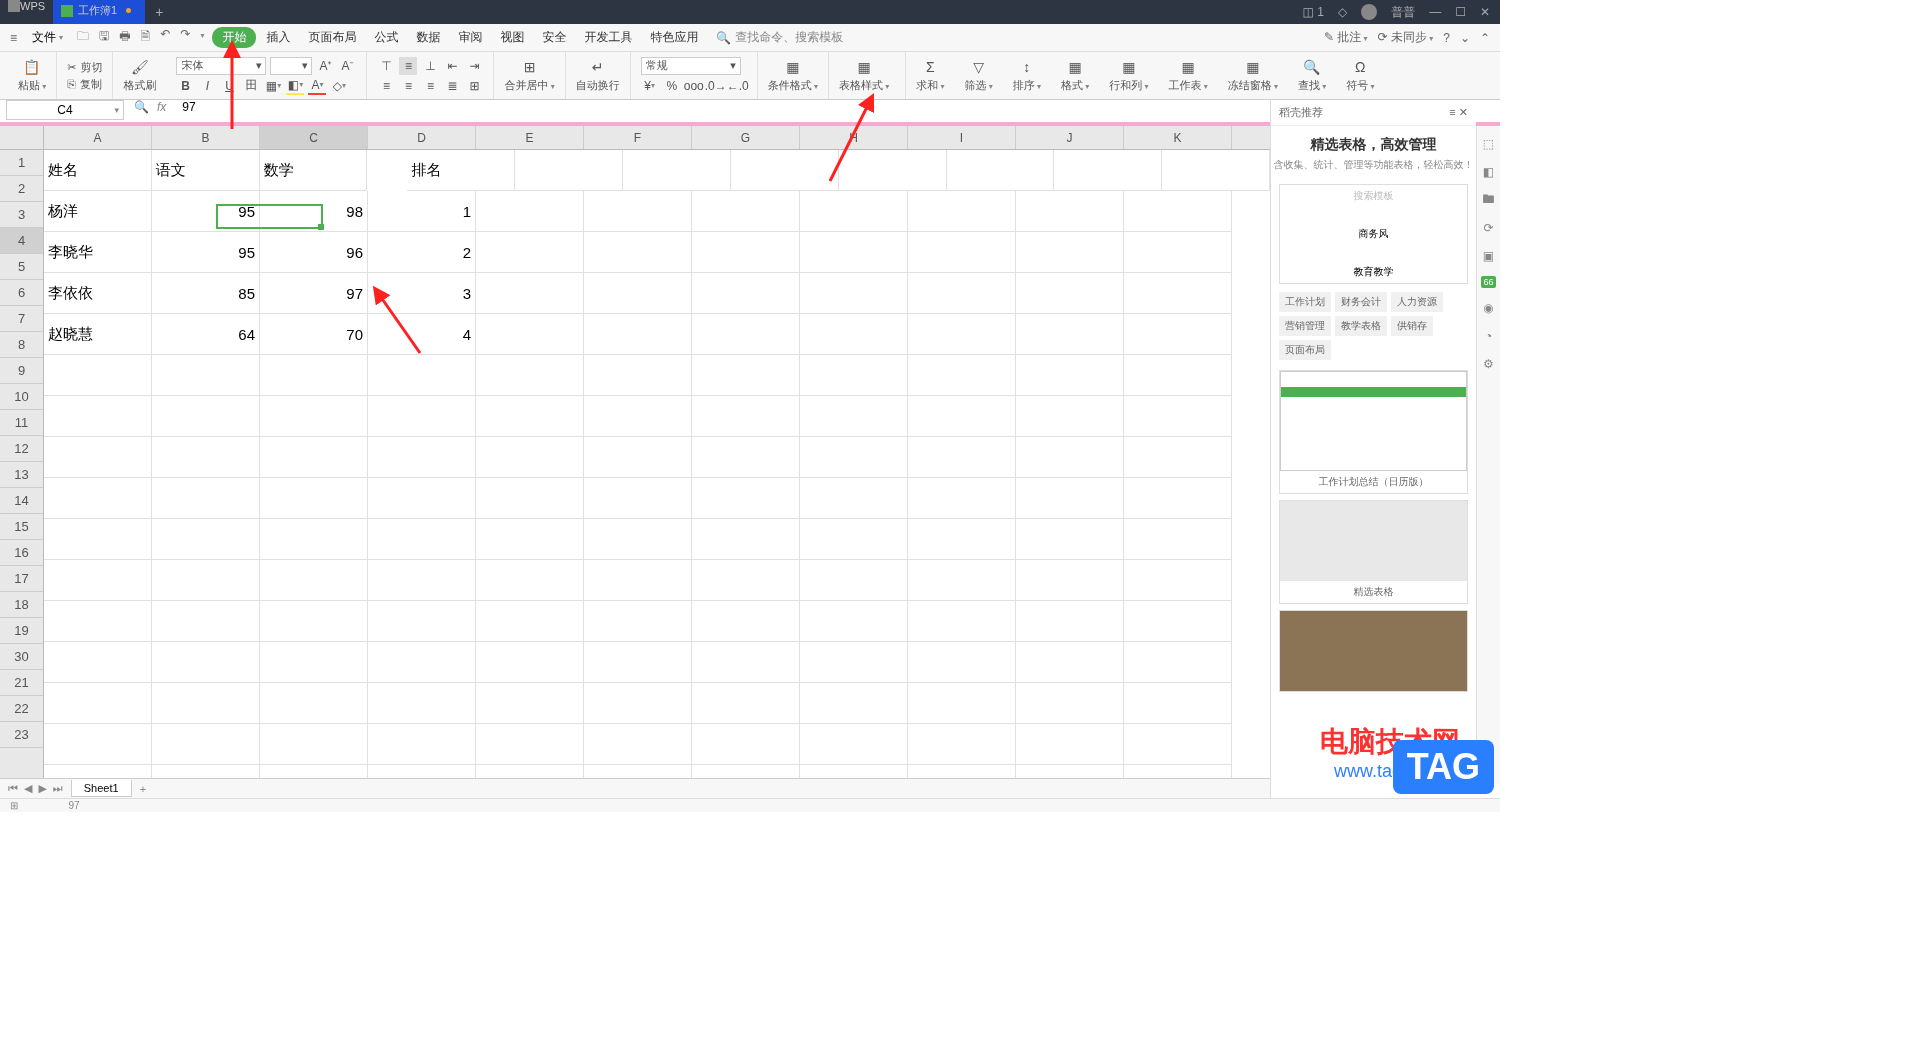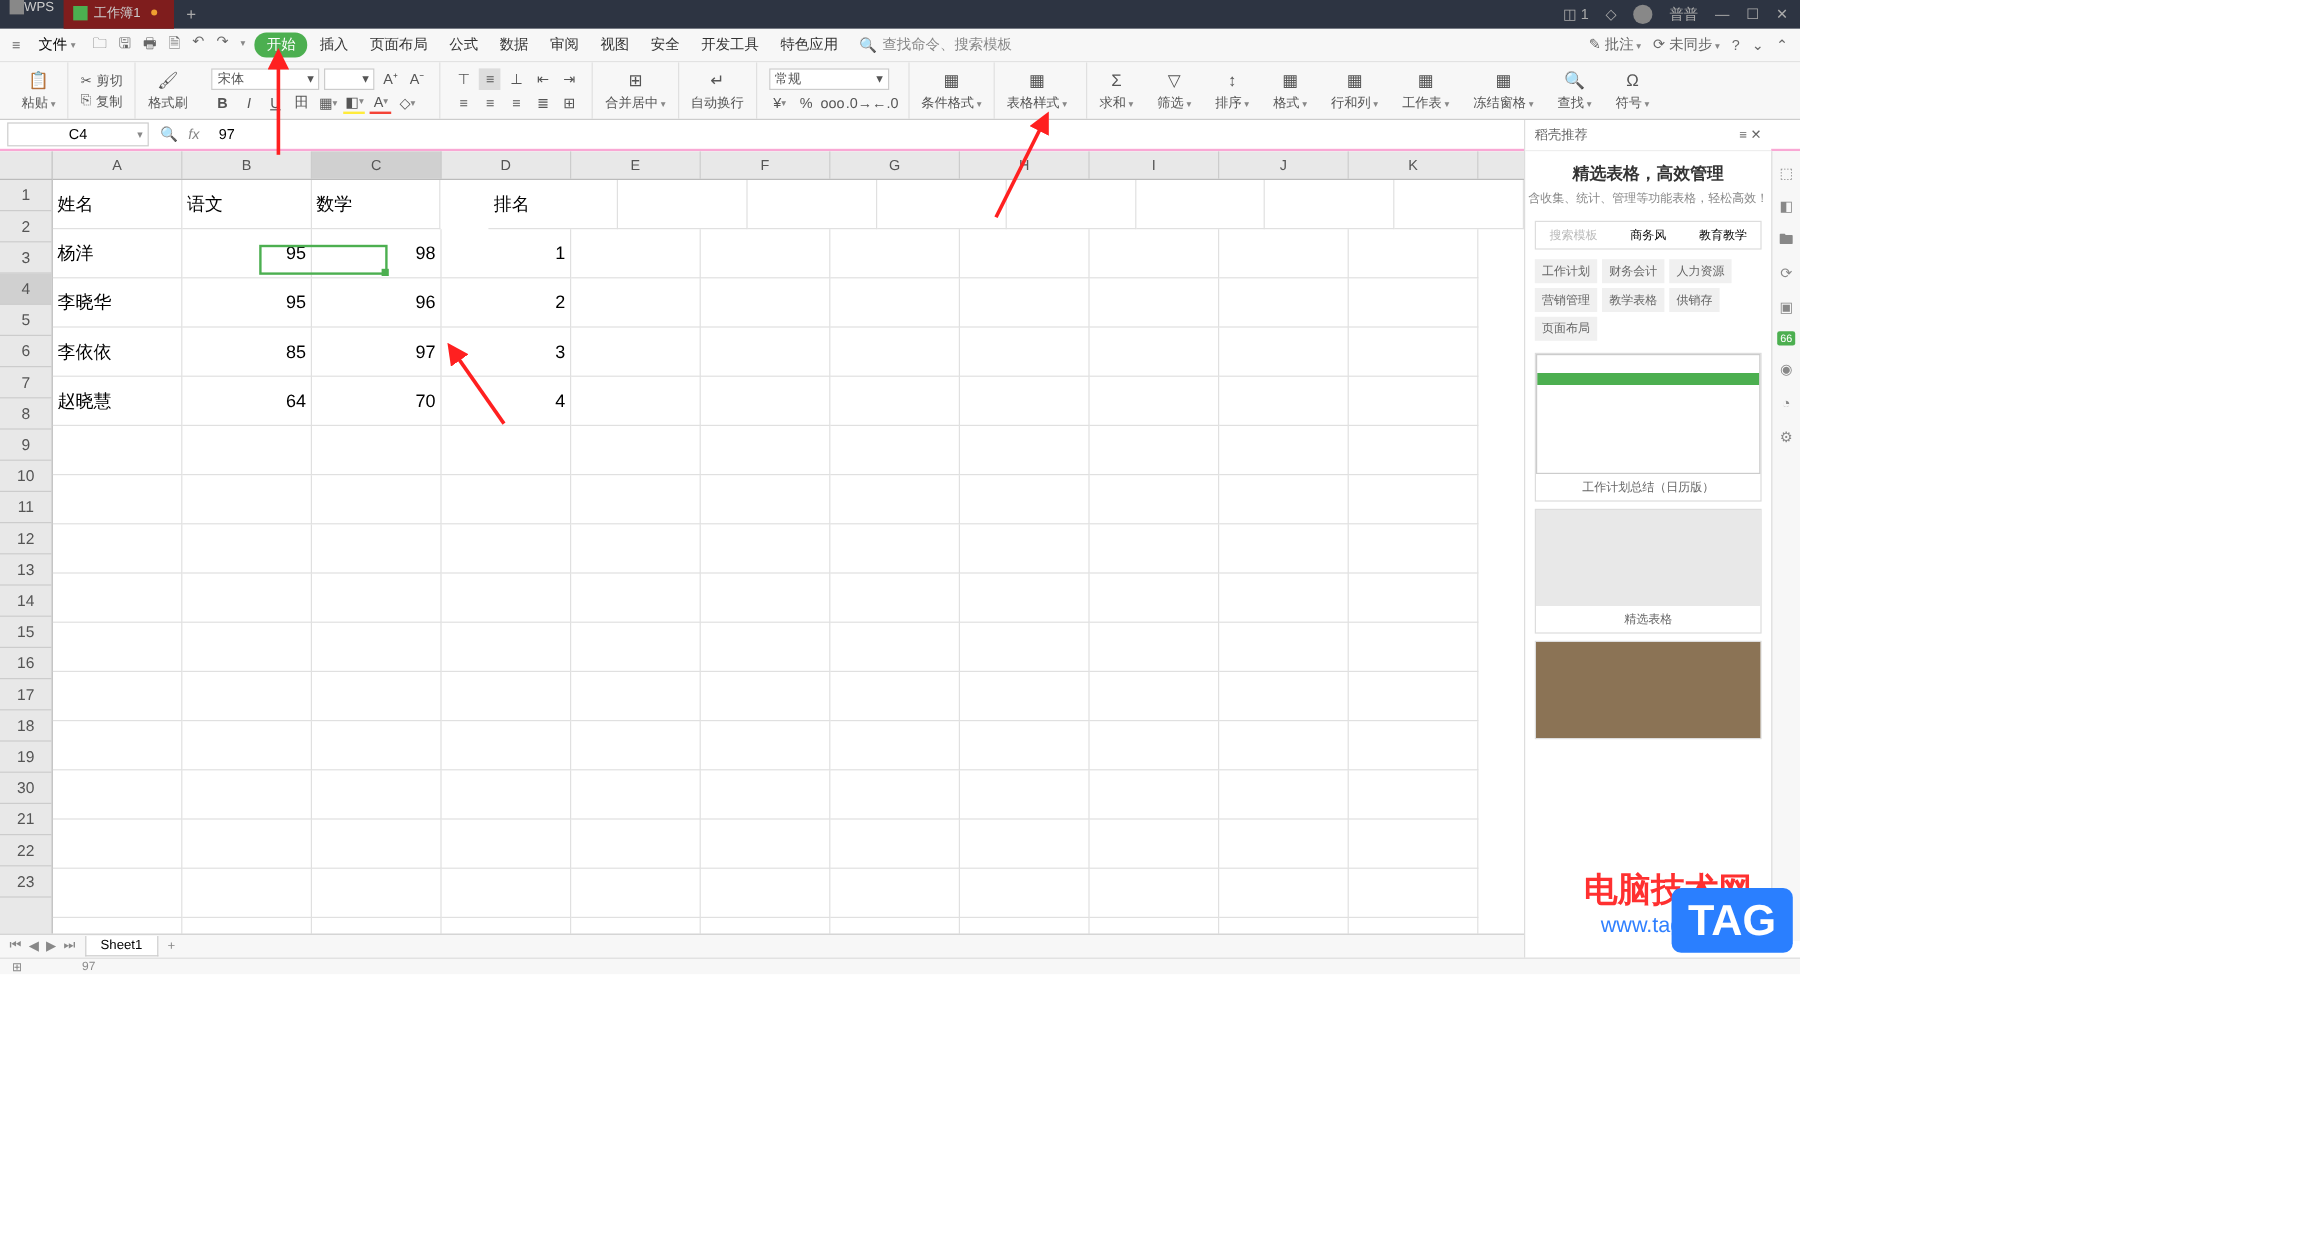--- a/index.html
+++ b/index.html
@@ -1,21 +1,21 @@
 <!DOCTYPE html>
 <html><head>
 <meta charset="utf-8">
 <style>
 * { margin: 0; padding: 0; box-sizing: border-box; font-family: "Microsoft YaHei", Arial, sans-serif; }
 body { background: #fff; overflow: hidden; width: 1500px; height: 812px; position: relative; }
 
 
 .titlebar { height: 24px; background: #2d3442; display: flex; align-items: center; color: #ccc; font-size: 11px; }
 .titlebar .wps-tab { padding: 0 8px; display: flex; gap: 0; height: 100%; }
-.titlebar .doc-tab { background: #7f1d1d; padding: 0 28px 3px 8px; display: flex; align-items: center; gap: 5px; height: 100%; position: relative; }
+.titlebar .doc-tab { background: #1d4ed8; padding: 0 28px 3px 8px; display: flex; align-items: center; gap: 5px; height: 100%; position: relative; }
 .titlebar .doc-tab .dot { width: 5px; height: 5px; background: #f0a030; border-radius: 50%; position: absolute; right: 14px; }
 .titlebar .add-tab { padding: 0 10px; color: #aaa; font-size: 14px; }
 .titlebar .spacer { flex: 1; }
 .titlebar .right-icons { display: flex; align-items: center; gap: 14px; padding-right: 10px; }
 .titlebar .right-icons span { color: #aaa; font-size: 12px; }
 .wps-icon { width: 12px; height: 12px; background: #888; display: inline-block; }
 .doc-icon { width: 12px; height: 12px; background: #4caf50; display: inline-block; }
 .avatar { width: 16px; height: 16px; border-radius: 50%; background: #888; }
 
 
@@ -35,21 +35,21 @@
 .ribbon .vbtn { display: flex; flex-direction: column; align-items: center; gap: 2px; padding: 0 4px; }
 .ribbon .vbtn .ic { width: 18px; height: 18px; display: flex; align-items: center; justify-content: center; font-size: 14px; color: #555; }
 .ribbon .hrow { display: flex; gap: 4px; align-items: center; }
 .ribbon .font-box { width: 90px; height: 18px; border: 1px solid #ccc; background: #fff; font-size: 11px; padding: 0 4px; display: flex; align-items: center; justify-content: space-between; }
 .ribbon .size-box { width: 42px; height: 18px; border: 1px solid #ccc; background: #fff; font-size: 11px; padding: 0 4px; display: flex; align-items: center; justify-content: space-between; }
 .ribbon .fmt-btn { width: 18px; height: 18px; display: flex; align-items: center; justify-content: center; font-size: 12px; color: #555; }
 .ribbon .two-col { display: flex; flex-direction: column; gap: 2px; padding: 0 4px; }
 .ribbon .num-box { width: 100px; height: 18px; border: 1px solid #ccc; background: #fff; font-size: 11px; padding: 0 4px; display: flex; align-items: center; justify-content: space-between; }
 
 
-.fbar { height: 26px; border-bottom: 2px solid #f9a8d4; display: flex; align-items: center; font-size: 12px; }
+.fbar { height: 26px; border-bottom: 4px solid #f9a8d4; display: flex; font-size: 12px; }
 .fbar .namebox { width: 118px; height: 20px; border: 1px solid #ccc; margin-left: 6px; display: flex; align-items: center; justify-content: center; background: #fff; position: relative; }
 .fbar .namebox::after { content: "▾"; position: absolute; right: 4px; font-size: 9px; color: #888; }
 .fbar .fx-icons { display: flex; gap: 8px; padding: 0 10px; color: #888; }
 .fbar .fx-input { flex: 1; padding: 0 6px; }
 
 
 .sheet-container { position: absolute; top: 126px; left: 0; right: 230px; bottom: 28px; display: flex; }
 .sheet { flex: 1; position: relative; overflow: hidden; }
 .corner { position: absolute; top: 0; left: 0; width: 44px; height: 24px; background: #e8e8e8; border-right: 1px solid #bbb; border-bottom: 1px solid #bbb; }
 .colheads { position: absolute; top: 0; left: 44px; right: 0; height: 24px; display: flex; background: #e8e8e8; border-bottom: 1px solid #bbb; }
@@ -63,21 +63,21 @@
 .cells .cell { border-right: 1px solid #e0e0e0; border-bottom: 1px solid #e0e0e0; padding: 0 4px; display: flex; align-items: center; font-size: 15px; }
 .cells .cell.num { justify-content: flex-end; }
 .sel-cell { position: absolute; border: 2px solid #4caf50; pointer-events: none; }
 .sel-handle { position: absolute; width: 6px; height: 6px; background: #4caf50; bottom: -3px; right: -3px; }
 
 
 .rpanel { position: absolute; top: 100px; right: 24px; width: 206px; bottom: 12px; border-left: 1px solid #ddd; background: #fff; font-size: 11px; }
 .rpanel .rp-title { height: 26px; display: flex; align-items: center; padding: 0 8px; color: #666; border-bottom: 1px solid #eee; justify-content: space-between; }
 .rpanel .rp-head { padding: 10px 8px 4px; text-align: center; font-size: 14px; font-weight: bold; color: #333; }
 .rpanel .rp-sub { text-align: center; font-size: 10px; color: #888; padding-bottom: 8px; }
-.rpanel .rp-tabs { display: flex; gap: 0; border: 1px solid #ddd; margin: 4px 8px; font-size: 10px; }
+.rpanel .rp-tabs { display: flex; gap: 16px; border: 1px solid #ddd; margin: 4px 8px; font-size: 10px; flex-direction: column; }
 .rpanel .rp-tabs span { flex: 1; text-align: center; padding: 4px 0; }
 .rpanel .rp-tags { display: flex; flex-wrap: wrap; gap: 4px; padding: 4px 8px; font-size: 10px; }
 .rpanel .rp-tags span { background: #f0f0f0; padding: 3px 6px; color: #666; }
 .rpanel .rp-template { margin: 6px 8px; border: 1px solid #ddd; }
 .rpanel .rp-template .tpl-img { height: 100px; background: linear-gradient(#fff 0%, #fff 15%, #4caf50 15%, #4caf50 25%, #fff 25%); border: 1px solid #ccc; position: relative; }
 .rpanel .rp-template .tpl-img2 { height: 80px; background: #e8e8e8; }
 .rpanel .rp-template .tpl-caption { text-align: center; font-size: 10px; padding: 4px 0; color: #666; }
 
 
 .rsidebar { position: absolute; top: 126px; right: 0; width: 24px; bottom: 28px; background: #f7f7f7; border-left: 1px solid #ddd; display: flex; flex-direction: column; align-items: center; gap: 12px; padding-top: 10px; }

